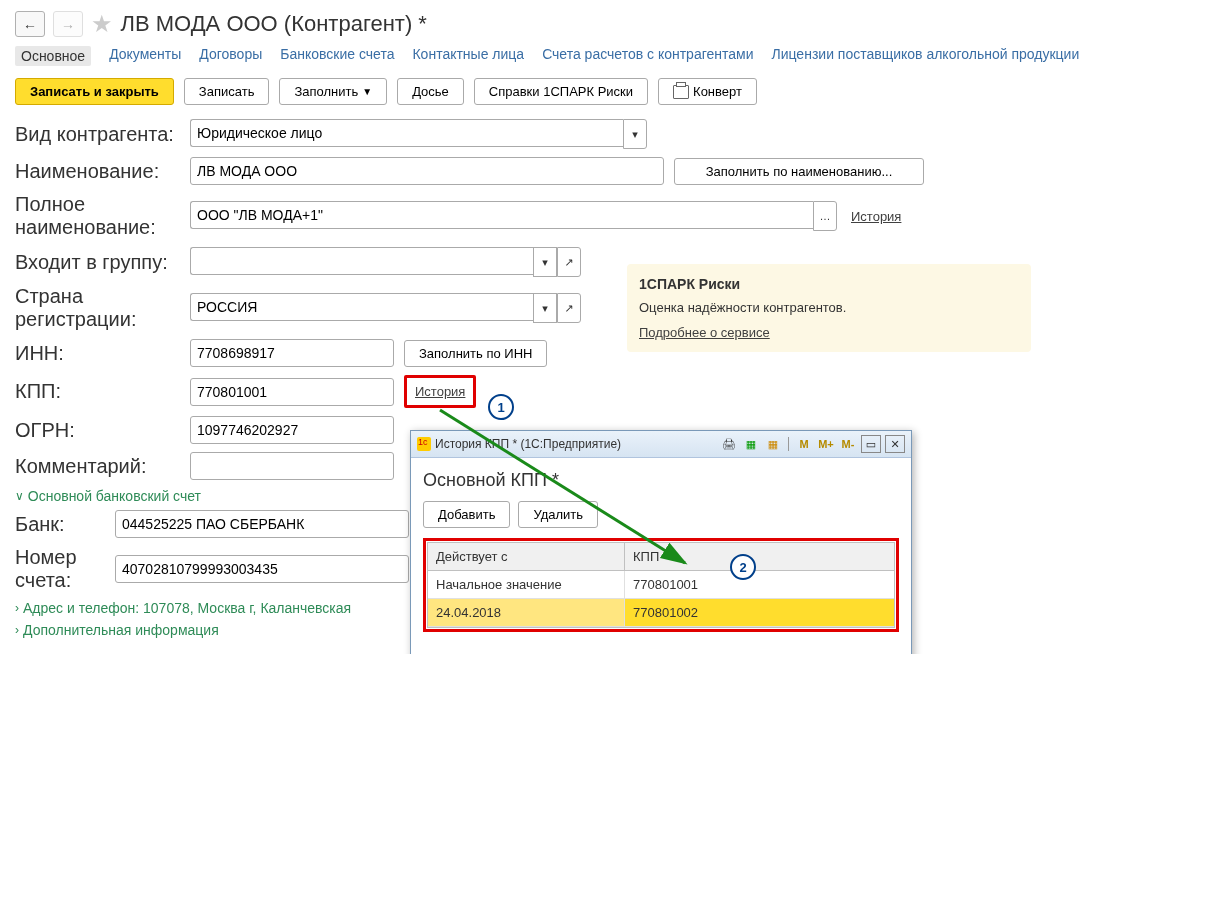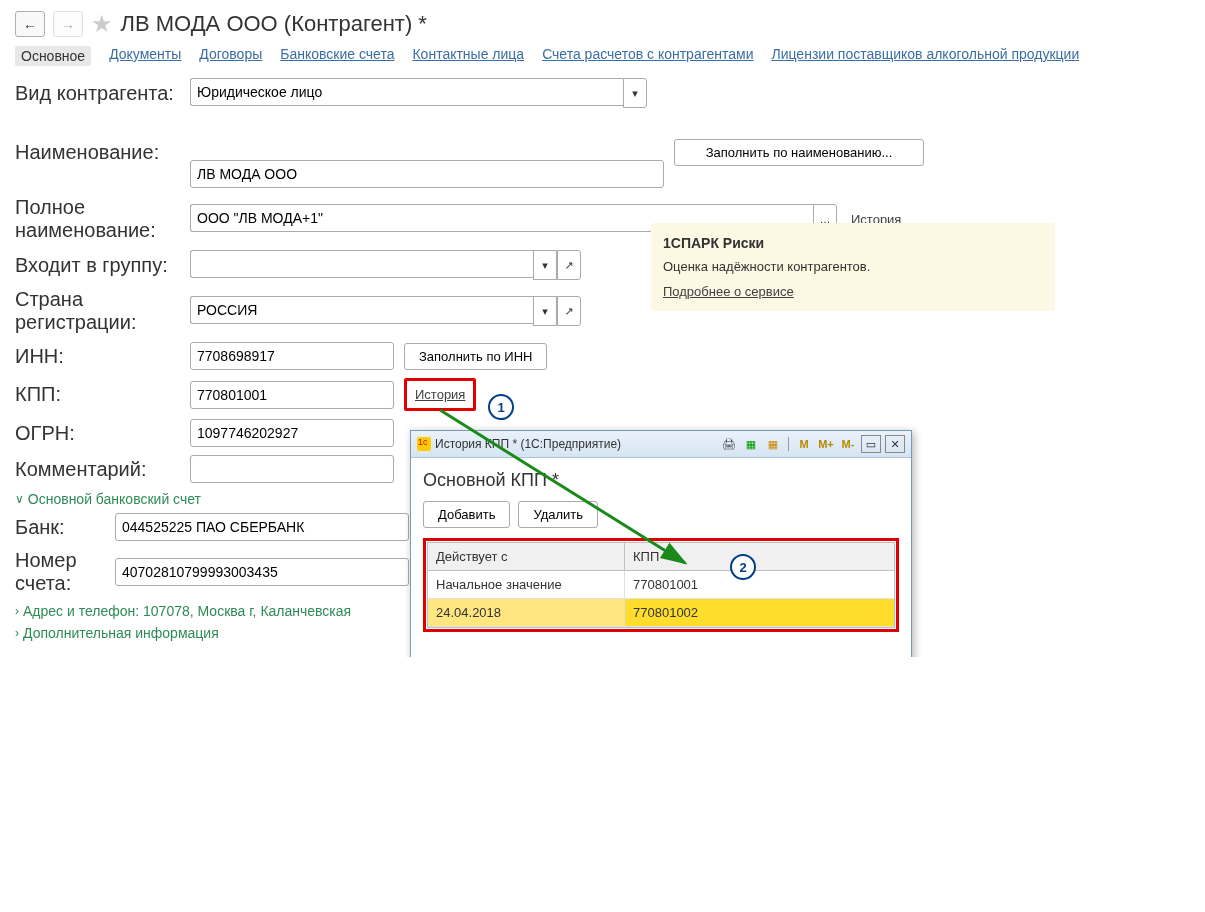--- a/index.html
+++ b/index.html
@@ -2,37 +2,37 @@
 <html><head>
 <meta charset="utf-8">
 <style>
 html,body{margin:0;padding:0;font-family:Arial,sans-serif;font-size:13px;color:#333;background:#fff}
 .page{padding:10px 15px;position:relative;width:1180px}
 .titlebar{display:flex;align-items:center;gap:8px;margin-bottom:8px}
 .nav-btn{width:28px;height:24px;border:1px solid #b0b0b0;border-radius:3px;background:#f8f8f8;display:flex;align-items:center;justify-content:center;cursor:pointer;font-size:14px}
 .star{color:#ccc;font-size:24px;cursor:pointer}
 .title{font-size:22px;font-weight:400}
 .tabs{display:flex;gap:18px;margin-bottom:12px;font-size:14px}
-.tab{color:#3a6ea5;text-decoration:underline;cursor:pointer}
+.tab{color:#3a6ea5;cursor:pointer}
 .tab.active{color:#333;background:#e8e8e8;text-decoration:none;padding:2px 6px;border-radius:2px}
 .toolbar{display:flex;gap:10px;margin-bottom:14px;align-items:center}
 .btn{border:1px solid #aaa;border-radius:3px;background:#fff;padding:5px 14px;cursor:pointer;font-size:13px;display:flex;align-items:center;gap:4px}
 .btn.yellow{background:#ffdd2d;border-color:#d4aa00;font-weight:bold}
 .btn .chev{font-size:10px}
 .form-row{display:flex;align-items:center;margin-bottom:8px}
 .lbl{width:175px;font-size:20px}
 .lbl2{width:100px;font-size:20px}
 .inp{border:1px solid #aaa;border-radius:3px;padding:4px 6px;font-size:14px;height:18px}
 .sel-wrap{display:flex}
 .sel-wrap .inp{border-right:none;border-radius:3px 0 0 3px}
 .mini-btn{width:22px;height:28px;border:1px solid #aaa;background:#fff;cursor:pointer;display:flex;align-items:center;justify-content:center;font-size:11px}
 .mini-btn:first-of-type{border-radius:0}
 .mini-btn:last-of-type{border-radius:0 3px 3px 0}
 .link{color:#404040;text-decoration:underline;cursor:pointer}
-.info-box{background:#fdf8e4;border-radius:4px;padding:12px;width:380px;position:absolute;left:636px;top:145px}
+.info-box{background:#fdf8e4;border-radius:4px;padding:12px;width:380px;position:absolute;left:612px;top:145px}
 .info-box h4{margin:0 0 8px 0;font-size:14px}
 .section-head{color:#2e8b57;font-size:14px;cursor:pointer;display:flex;align-items:center;gap:4px;margin:6px 0}
 .chev-down{color:#2e8b57;font-size:12px}
 .chev-right{color:#2e8b57;font-size:12px}
 .red-box{border:3px solid #e00000;padding:2px;border-radius:2px;display:inline-block}
 
 
 .dialog{position:absolute;left:410px;top:430px;width:500px;border:1px solid #7a99b8;background:#fff;box-shadow:2px 2px 8px rgba(0,0,0,0.3)}
 .dlg-title{background:linear-gradient(#eaf2fa,#d6e4f2);border-bottom:1px solid #b0c4de;padding:4px 6px;display:flex;align-items:center;font-size:12px;gap:4px}
 .dlg-title .spacer{flex:1}
@@ -74,34 +74,48 @@
   <div class="tabs">
     <span class="tab active">Основное</span>
     <span class="tab">Документы</span>
     <span class="tab">Договоры</span>
     <span class="tab">Банковские счета</span>
     <span class="tab">Контактные лица</span>
     <span class="tab">Счета расчетов с контрагентами</span>
     <span class="tab">Лицензии поставщиков алкогольной продукции</span>
   </div>
 
+  <div class="toolbar">
+    <button class="btn yellow">Записать и закрыть</button>
+    <button class="btn">Записать</button>
+    <button class="btn">
+        <span>Заполнить</span>
+        <span class="chev">▼</span>
+      </button>
+    <button class="btn">Досье</button>
+    <button class="btn">Справки 1СПАРК Риски</button>
+    <button class="btn">
+        <span class="print-ic"></span>
+        <span>Конверт</span>
+      </button>
+  </div>
 
   <div style="position:relative">
 
     <div class="form-row">
       <span class="lbl">Вид контрагента:</span>
       <div class="sel-wrap">
         <input class="inp" style="width: 420px;" value="Юридическое лицо">
         <div class="mini-btn">▾</div>
       </div>
     </div>
 
     <div class="form-row">
       <span class="lbl">Наименование:</span>
-      <input class="inp" style="width: 460px; margin-top: 44px;" value="ЛВ МОДА ООО">
+      <input class="inp" style="width: 460px;" value="ЛВ МОДА ООО">
       <button class="btn" style="margin-left:10px;width:250px;justify-content:center">Заполнить по наименованию...</button>
     </div>
 
     <div class="form-row">
       <span class="lbl">Полное наименование:</span>
       <div class="sel-wrap">
         <input class="inp" style="width: 610px;" value="ООО &quot;ЛВ МОДА+1&quot;">
         <div class="mini-btn">…</div>
       </div>
       <span class="link" style="margin-left:14px">История</span>

